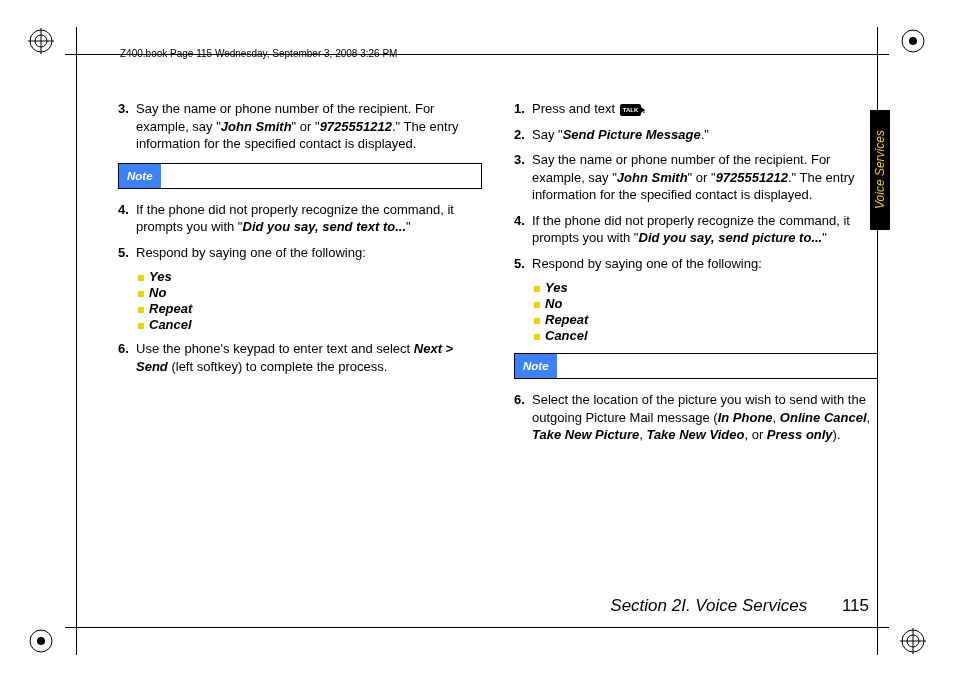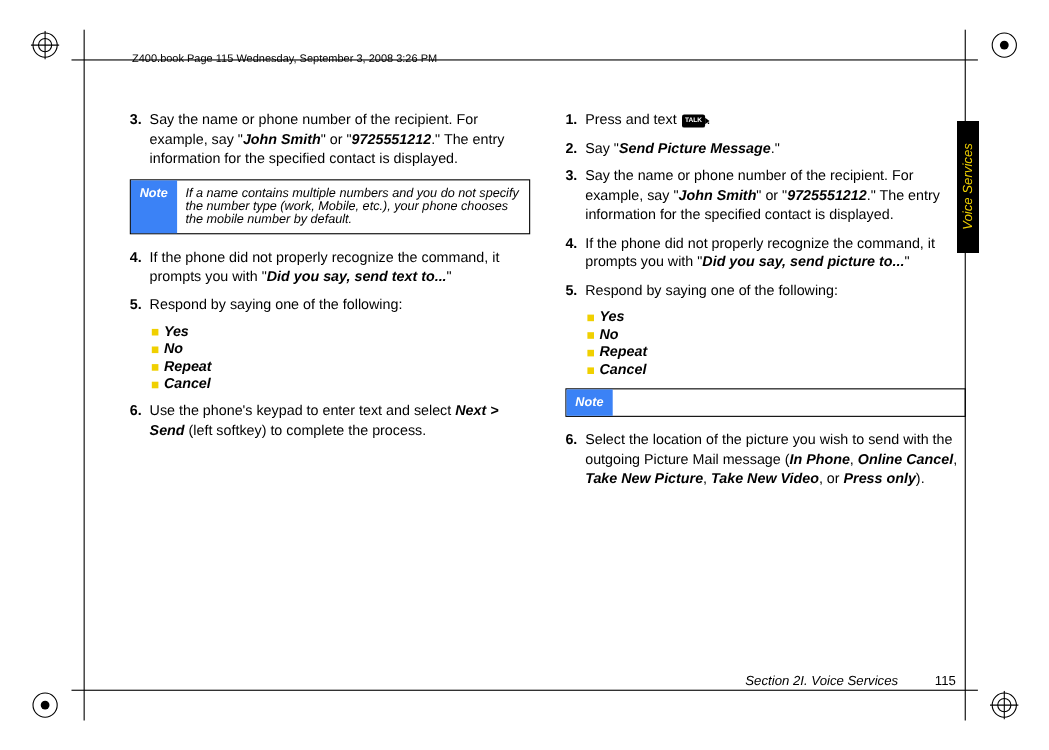--- a/index.html
+++ b/index.html
@@ -126,24 +126,24 @@
     position: absolute;
     right: -4px;
     top: 50%;
     transform: translateY(-50%);
     border-left: 4px solid #000;
     border-top: 3px solid transparent;
     border-bottom: 3px solid transparent;
   }
   .footer {
     position: absolute;
-    bottom: 56px;
+    bottom: 66px;
     right: 85px;
     font-style: italic;
-    font-size: 12px;
+    font-size: 17px;
   }
   .pg-num { font-style: normal; margin-left: 30px; }
   .side-tab {
     position: absolute;
     right: 64px;
     top: 110px;
     width: 20px;
     height: 120px;
     background: #000;
     color: #f0d000;
@@ -194,21 +194,20 @@
   <div class="col">
     <div class="li">
       <div class="num">3.</div>
       <div class="body-text">
         <span>Say the name or phone number of the recipient. For example, say "</span><span class="bi">John Smith</span><span>" or "</span><span class="bi">9725551212</span><span>." The entry information for the specified contact is displayed.</span>
       </div>
     </div>
 
     <div class="note-box">
       <div class="note-label">Note</div>
-      <div class="note-text">If a name contains multiple numbers and you do not specify the number type (work, Mobile, etc.), your phone chooses the mobile number by default.</div>
     </div>
 
     <div class="li">
       <div class="num">4.</div>
       <div class="body-text">
         <span>If the phone did not properly recognize the command, it prompts you with "</span><span class="bi">Did you say, send text to...</span><span>"</span>
       </div>
     </div>
 
     <div class="li">

